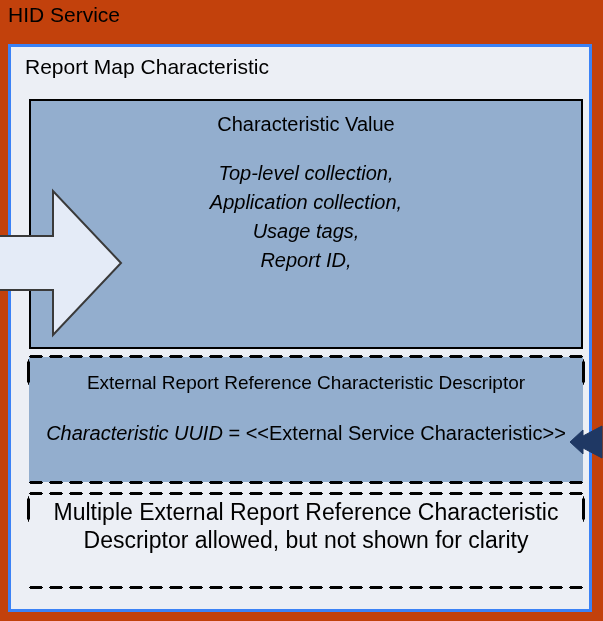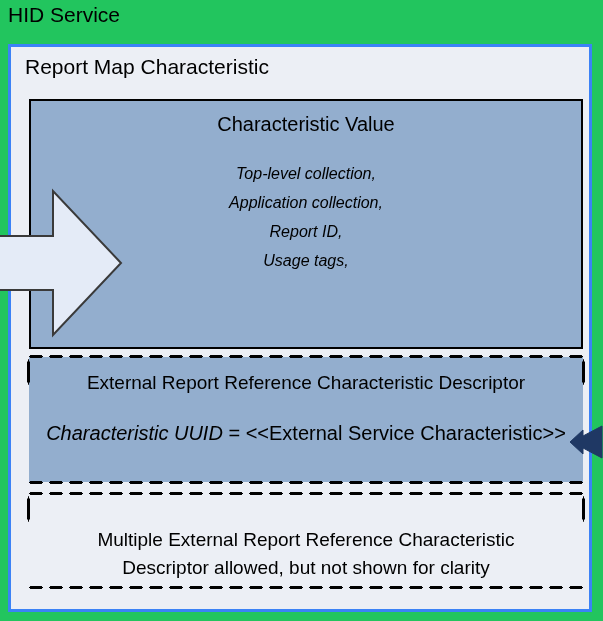--- a/index.html
+++ b/index.html
@@ -13,21 +13,21 @@
     position: relative;
     font-family: "Liberation Sans", sans-serif;
     overflow: hidden;
   }
 
   #stage {
     position: absolute;
     left: 0; top: 0;
     width: 603px;
     height: 621px;
-    background: #22c55e;
+    background: #c2410c;
   }
 
   
   .service-title {
     position: absolute;
     left: 8px;
     top: 2px;
     font-size: 21px;
     line-height: 26px;
     color: #000000;
@@ -69,21 +69,21 @@
     text-align: center;
   }
   .char-value-title {
     margin-top: 10px;
     font-size: 20px;
     line-height: 26px;
     color: #000000;
   }
   .char-value-list {
     margin-top: 22px;
-    font-size: 16px;
+    font-size: 20px;
     font-style: italic;
     line-height: 29px;
     color: #000000;
   }
 
   
   .enter-arrow {
     position: absolute;
     left: -14px;
     top: 140px;
@@ -129,22 +129,22 @@
     position: absolute;
     left: 18px;
     top: 447px;
     width: 554px;
     height: 93px;
     box-sizing: border-box;
     background: #eceff5;
     text-align: center;
   }
   .note-text {
-    margin-top: 32px;
-    font-size: 19px;
+    margin-top: 4px;
+    font-size: 23px;
     line-height: 28px;
     color: #000000;
   }
 
   
   .dotted-frame {
     position: absolute;
     left: 0; top: 0;
     width: 100%;
     height: 100%;
@@ -191,22 +191,22 @@
 
   <div class="service-box">
 
     <div class="box-title">Report Map Characteristic</div>
 
     <div class="char-value-box">
       <div class="char-value-title">Characteristic Value</div>
       <div class="char-value-list">
         <div>Top-level collection,</div>
         <div>Application collection,</div>
+        <div>Usage tags,</div>
         <div>Report ID,</div>
-        <div>Usage tags,</div>
       </div>
     </div>
 
     <div class="descriptor-box">
       <div class="dotted-frame">
         <span class="df-top"></span>
         <span class="df-bottom"></span>
         <span class="df-left"></span>
         <span class="df-right"></span>
       </div>

